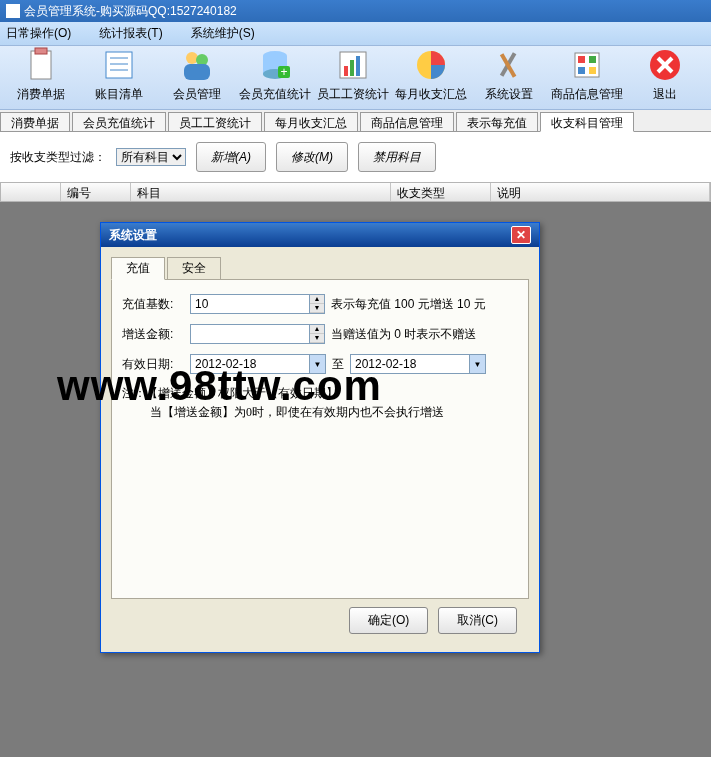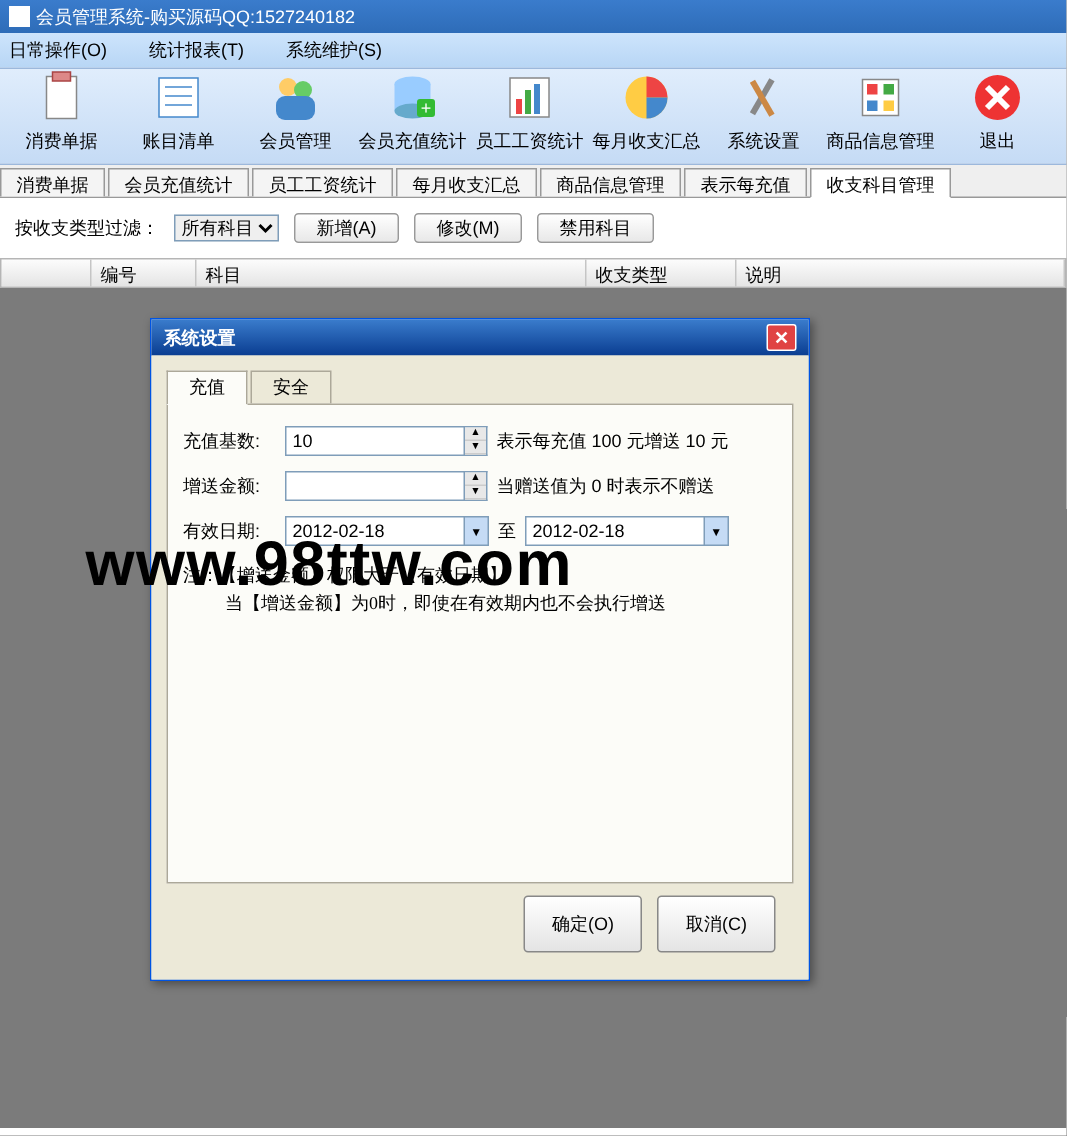--- a/index.html
+++ b/index.html
@@ -14,21 +14,21 @@
     .toolbar { background: linear-gradient(#e0edfc, #c5dbf5); padding: 4px 2px; display: flex; border-bottom: 1px solid #9cb8dc; height: 64px; }
     .tool-btn { display: flex; flex-direction: column; align-items: center; justify-content: flex-end; width: 78px; gap: 2px; cursor: pointer; padding: 2px 0; }
     .tool-icon { width: 38px; height: 38px; display: flex; align-items: center; justify-content: center; }
     
     .tabs { display: flex; background: #efefef; border-bottom: 1px solid #999; height: 22px; }
     .tab { padding: 2px 10px; border: 1px solid #999; border-bottom: none; background: #f4f4f4; margin-right: 2px; margin-top: 2px; cursor: pointer; }
     .tab.active { background: #fff; border-bottom: 1px solid #fff; margin-bottom: -1px; }
     
     .filter-bar { padding: 10px 10px; display: flex; align-items: center; gap: 10px; background: #fff; }
     .filter-bar select { height: 18px; border: 1px solid #7f9db9; width: 70px; }
-    .filter-bar button { height: 20px; padding: 0 14px; border: 1px solid #999; background: linear-gradient(#fff,#e8e8e8); border-radius: 3px; cursor: pointer; }
+    .filter-bar button { height: 30px; padding: 0 14px; border: 1px solid #999; background: linear-gradient(#fff,#e8e8e8); border-radius: 3px; cursor: pointer; font-style: italic; }
     
     .table-head { display: flex; background: linear-gradient(#fcfcfc,#e4e4e4); border: 1px solid #b5b5b5; height: 20px; }
     .th { padding: 2px 6px; border-right: 1px solid #c5c5c5; }
     .th1 { width: 60px; } .th2 { width: 70px; } .th3 { width: 260px; } .th4 { width: 100px; } .th5 { flex:1; }
     
     .grid-area { background: #7b7b7b; height: 560px; position: relative; }
     
     .modal { position: absolute; left: 100px; top: 20px; width: 440px; background: #ece9d8; border: 1px solid #0054e3; box-shadow: 2px 2px 6px rgba(0,0,0,.4); }
     .modal-title { background: linear-gradient(#3a7ccc,#0a3d91); color: #fff; padding: 4px 8px; display: flex; justify-content: space-between; align-items: center; font-weight: bold; height: 24px; }
     .close-btn { width: 20px; height: 18px; background: #e04343; border: 1px solid #fff; color: #fff; display:flex; align-items:center; justify-content:center; cursor:pointer; font-weight:bold; border-radius:2px; }
@@ -40,21 +40,21 @@
     .form-row { display: flex; align-items: center; gap: 6px; margin-bottom: 10px; }
     .form-row label { min-width: 62px; text-align: left; }
     .form-row input[type=text] { width: 120px; height: 20px; border: 1px solid #7f9db9; padding: 0 4px; }
     .spinner-btns { display:flex; flex-direction:column; border:1px solid #7f9db9; border-left:none; }
     .spinner-btns span { width:14px; height:9px; background:#e8e8e8; font-size:7px; text-align:center; line-height:8px; cursor:pointer; border-bottom:1px solid #ccc; }
     .date-input { position:relative; display:flex; }
     .date-input input { width: 100px; }
     .date-drop { width:16px; height:20px; background:#c5dbf5; border:1px solid #7f9db9; border-left:none; display:flex; align-items:center; justify-content:center; font-size:8px; cursor:pointer; }
     .note { font-size: 12px; line-height: 1.6; }
     .modal-footer { display:flex; justify-content:flex-end; gap: 10px; padding: 8px 12px; }
-    .modal-footer button { height: 38px; padding: 0 18px; border: 1px solid #888; background: linear-gradient(#fff,#e4e4e4); border-radius: 3px; cursor:pointer; }
+    .modal-footer button { height: 27px; padding: 0 18px; border: 1px solid #888; background: linear-gradient(#fff,#e4e4e4); border-radius: 3px; cursor:pointer; }
     
     .watermark { position: absolute; top: 82px; left: -55px; color: #000000; font-size: 42px; font-weight: bold; font-family: Liberation Sans, sans-serif; letter-spacing: 1px; pointer-events:none; z-index: 100; }
   </style>
 </head>
 <body>
 
 <div class="titlebar">
   <span class="icon"></span>
   <span>会员管理系统-购买源码QQ:1527240182</span>
 </div>

